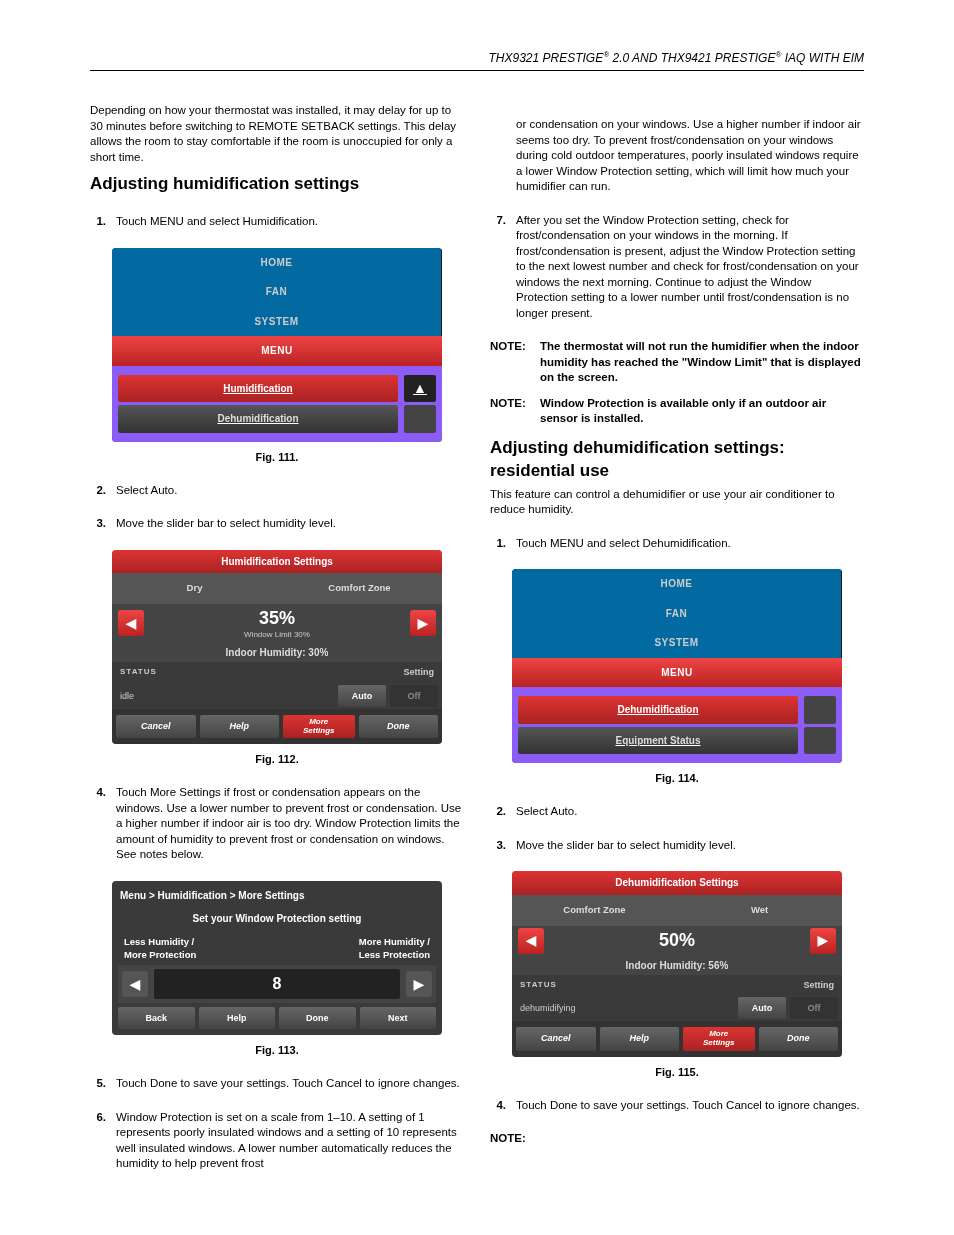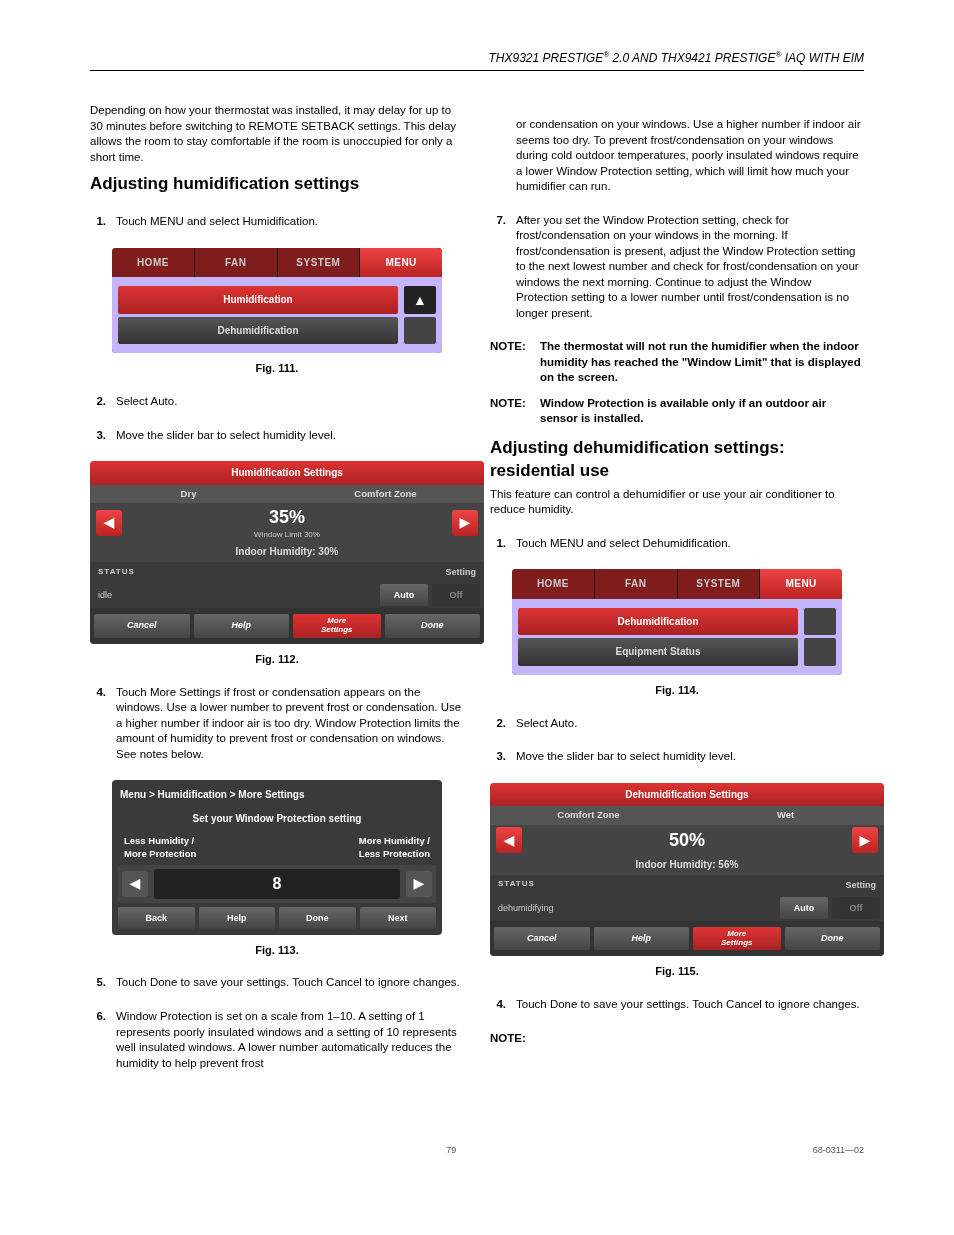--- a/index.html
+++ b/index.html
@@ -16,35 +16,35 @@
   ol li .txt { flex: 1; }
   .fig-caption { text-align: center; font-weight: bold; font-size: 11px; margin: 8px 0 10px 0; }
   .note { margin: 10px 0; display: flex; }
   .note .label { font-weight: bold; min-width: 50px; }
   .note .body { flex: 1; font-weight: bold; }
   .footer { display: flex; justify-content: space-between; font-size: 9px; margin-top: 55px; color: #555; }
   .footer .center { flex: 1; text-align: center; }
 
   
   .tstat { background: #333; border-radius: 4px; margin: 8px auto 0 auto; color: #fff; font-family: Verdana, Arial, sans-serif; font-size: 10px; overflow: hidden; width: 330px; }
-  .tstat .tabs { display: flex; background: #7f1d1d; }
+  .tstat .tabs { display: flex; background: #0369a1; flex-direction: column; }
   .tstat .tab { flex: 1; text-align: center; padding: 8px 0; color: #ccc; font-weight: bold; letter-spacing: 0.5px; border-right: 1px solid #1a1a1a; }
   .tstat .tab:last-child { border-right: none; }
   .tstat .tab.red { background: linear-gradient(#e44,#b22); color: #fff; }
-  .tstat .listarea { background: #c4b5fd; padding: 6px; }
+  .tstat .listarea { background: #8b5cf6; padding: 6px; text-decoration: underline; }
   .tstat .listrow { display: flex; align-items: stretch; margin: 3px 0; }
   .tstat .listbtn { flex: 1; background: linear-gradient(#d33,#a22); text-align: center; padding: 7px; font-weight: bold; border-radius: 2px; color:#fff; }
   .tstat .listbtn.gray { background: linear-gradient(#555,#333); color:#ddd; }
   .tstat .scroll { width: 32px; margin-left: 6px; background: #222; display: flex; flex-direction: column; justify-content: center; align-items: center; border-radius: 2px; color:#fff; font-size:14px;}
   .tstat .scroll.gray { background:#444; color:#888; }
 
-  .settings-panel { background: #a3a3a3; border-radius: 4px; margin: 8px auto 0 auto; color: #fff; font-family: Verdana, Arial, sans-serif; font-size: 10px; width: 394px; overflow:hidden; }
+  .settings-panel { background: #a3a3a3; border-radius: 4px; margin: 8px auto 0 auto; color: #fff; font-family: Verdana, Arial, sans-serif; font-size: 10px; width: 330px; overflow:hidden; }
   .sp-title { background: linear-gradient(#d33,#a22); text-align: center; font-weight: bold; padding: 5px; }
   .sp-zone { display: flex; background: #555; }
-  .sp-zone div { flex: 1; text-align: center; padding: 3px; font-weight: bold; font-size: 9.5px; color:#ddd; }
+  .sp-zone div { flex: 1; text-align: center; padding: 9px; font-weight: bold; font-size: 9.5px; color:#ddd; }
   .sp-slider { display: flex; align-items: center; background: #444; padding: 2px 6px; }
   .sp-arrow { width: 26px; height: 26px; background: linear-gradient(#e44,#b22); border-radius: 3px; display: flex; align-items: center; justify-content: center; font-size: 14px; }
   .sp-arrow.gray { background:#555; }
   .sp-center { flex: 1; text-align: center; }
   .sp-big { font-size: 18px; font-weight: bold; }
   .sp-sub { font-size: 8px; color: #ccc; }
   .sp-text { text-align: center; padding: 3px; font-size: 10px; font-weight: bold; color:#ddd; background:#444;}
   .sp-row { display: flex; background: #3a3a3a; padding: 2px 4px; align-items: center; }
   .sp-lbl { flex: 1; font-size: 9px; padding: 2px 4px; color:#ccc;}
   .sp-lbl .small { font-size: 8px; font-weight:bold; letter-spacing:1px; }

